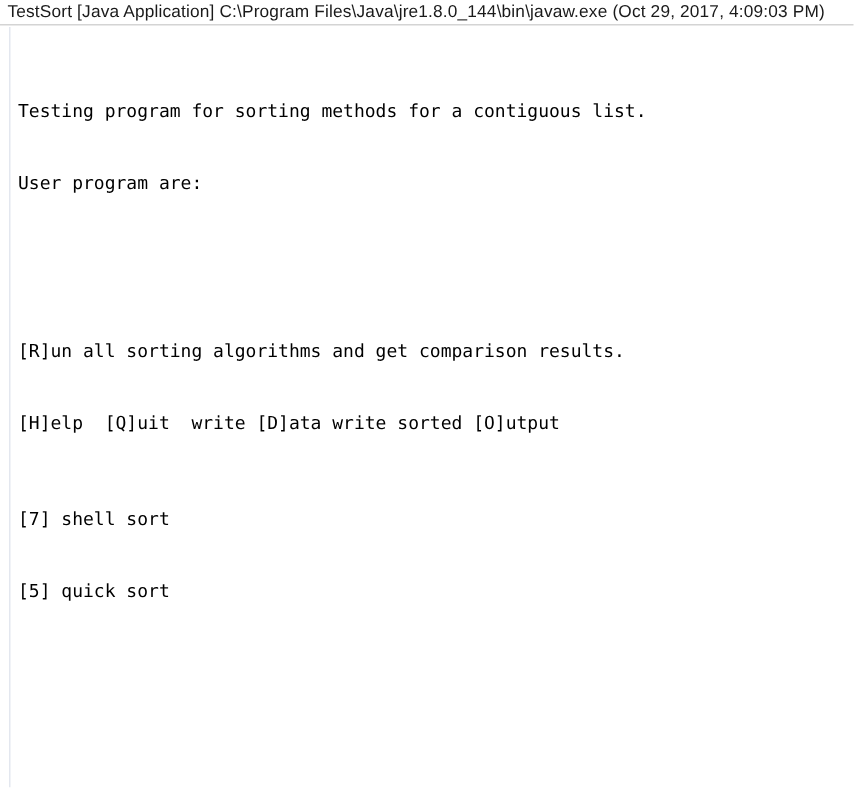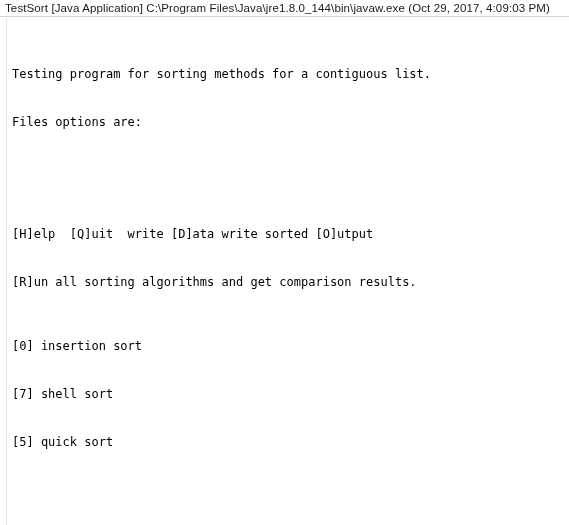--- a/index.html
+++ b/index.html
@@ -101,27 +101,26 @@
   <div id="title-bar">
     <span id="title-bar-text">TestSort [Java Application] C:\Program Files\Java\jre1.8.0_144\bin\javaw.exe (Oct 29, 2017, 4:09:03 PM)</span>
   </div>
 
   <div id="console-body">
     <div id="console-left-rule"></div>
 
     <div id="console-text">
 
       <span class="line">Testing program for sorting methods for a contiguous list.</span>
-      <span class="line">Files options are:</span>
+      <span class="line">User program are:</span>
       <span class="line blank"> </span>
 
+      <span class="line">[R]un all sorting algorithms and get comparison results.</span>
       <span class="line">[H]elp  [Q]uit  write [D]ata write sorted [O]utput</span>
-      <span class="line">[R]un all sorting algorithms and get comparison results.</span>
 
-      <span class="line">[0] insertion sort</span>
       <span class="line">[7] shell sort</span>
       <span class="line">[5] quick sort</span>
       
       
       
 
       
 
       
       

